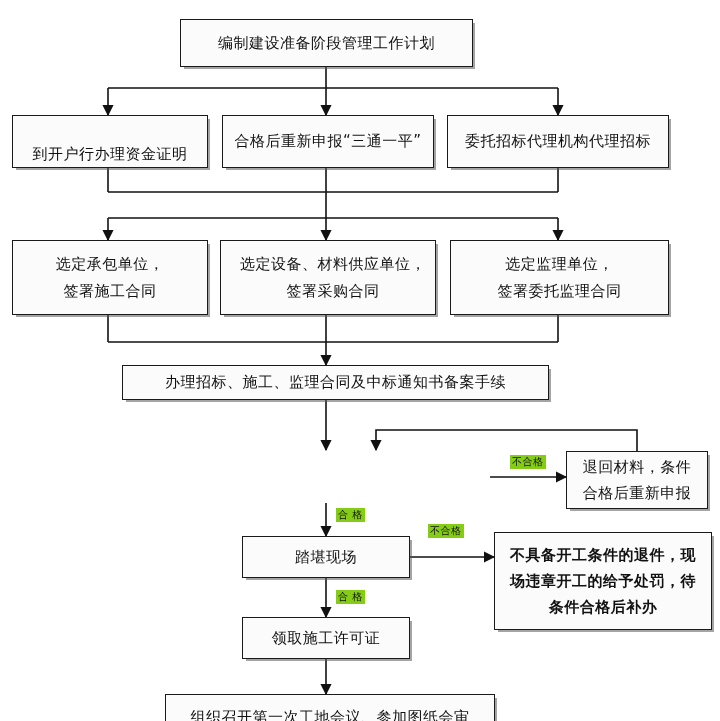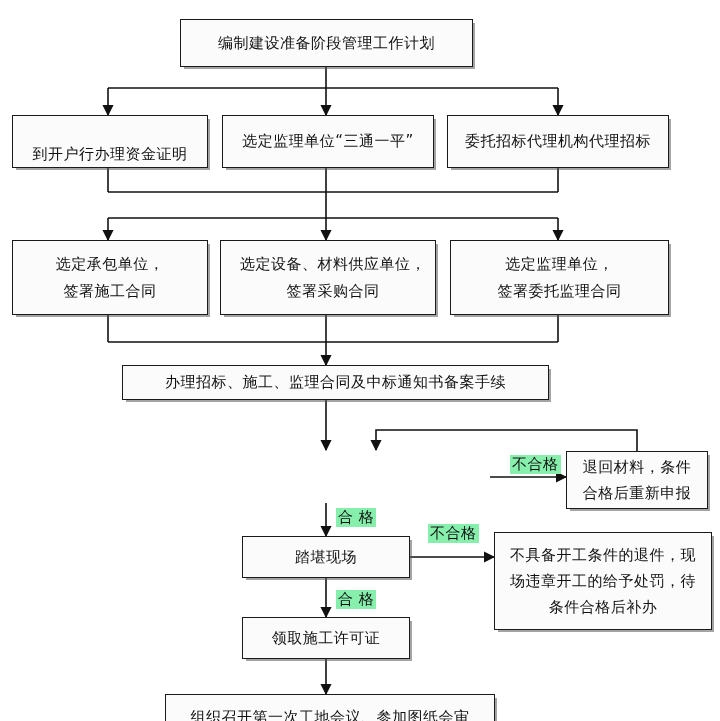--- a/index.html
+++ b/index.html
@@ -45,24 +45,24 @@
     white-space: nowrap;
     z-index: 2;
   }
   .node .line {
     display: block;
   }
   .edge-label {
     position: absolute;
     color: #111111;
     font-family: "DejaVu Sans", "Liberation Sans", sans-serif;
-    font-size: 15px;
+    font-size: 10px;
     letter-spacing: 0.5px;
     white-space: nowrap;
-    background: #86efac;
+    background: #84cc16;
     padding: 0 2px;
     z-index: 3;
   }
 </style>
 </head>
 <body>
 
 <div id="chart-root">
 
   <svg id="edge-layer" viewBox="0 0 720 721" width="720" height="721" xmlns="http://www.w3.org/2000/svg">
@@ -111,21 +111,21 @@
 
   <div class="node" style="left:180px; top:19px; width:293px; height:48px;">
     <span class="line">编制建设准备阶段管理工作计划</span>
   </div>
 
   <div class="node" style="left:12px; top:115px; width:196px; height:53px;justify-content:flex-end;">
     <span class="line">到开户行办理资金证明</span>
   </div>
 
   <div class="node" style="left:222px; top:115px; width:212px; height:53px;">
-    <span class="line">选定监理单位“三通一平”</span>
+    <span class="line">合格后重新申报“三通一平”</span>
   </div>
 
   <div class="node" style="left:447px; top:115px; width:222px; height:53px;">
     <span class="line">委托招标代理机构代理招标</span>
   </div>
 
   <div class="node" style="left:12px; top:240px; width:196px; height:75px;">
     <span class="line">选定承包单位，</span>
     <span class="line">签署施工合同</span>
   </div>
@@ -147,21 +147,21 @@
 
   <div class="node" style="left:566px; top:451px; width:142px; height:58px;">
     <span class="line">退回材料，条件</span>
     <span class="line">合格后重新申报</span>
   </div>
 
   <div class="node" style="left:242px; top:536px; width:168px; height:42px;">
     <span class="line">踏堪现场</span>
   </div>
 
-  <div class="node" style="left:494px; top:532px; width:218px; height:98px;">
+  <div class="node" style="left:494px; top:532px; width:218px; height:98px;font-weight:bold;">
     <span class="line">不具备开工条件的退件，现</span>
     <span class="line">场违章开工的给予处罚，待</span>
     <span class="line">条件合格后补办</span>
   </div>
 
   <div class="node" style="left:242px; top:617px; width:168px; height:42px;">
     <span class="line">领取施工许可证</span>
   </div>
 
   <div class="node" style="left:165px; top:694px; width:330px; height:46px;">

